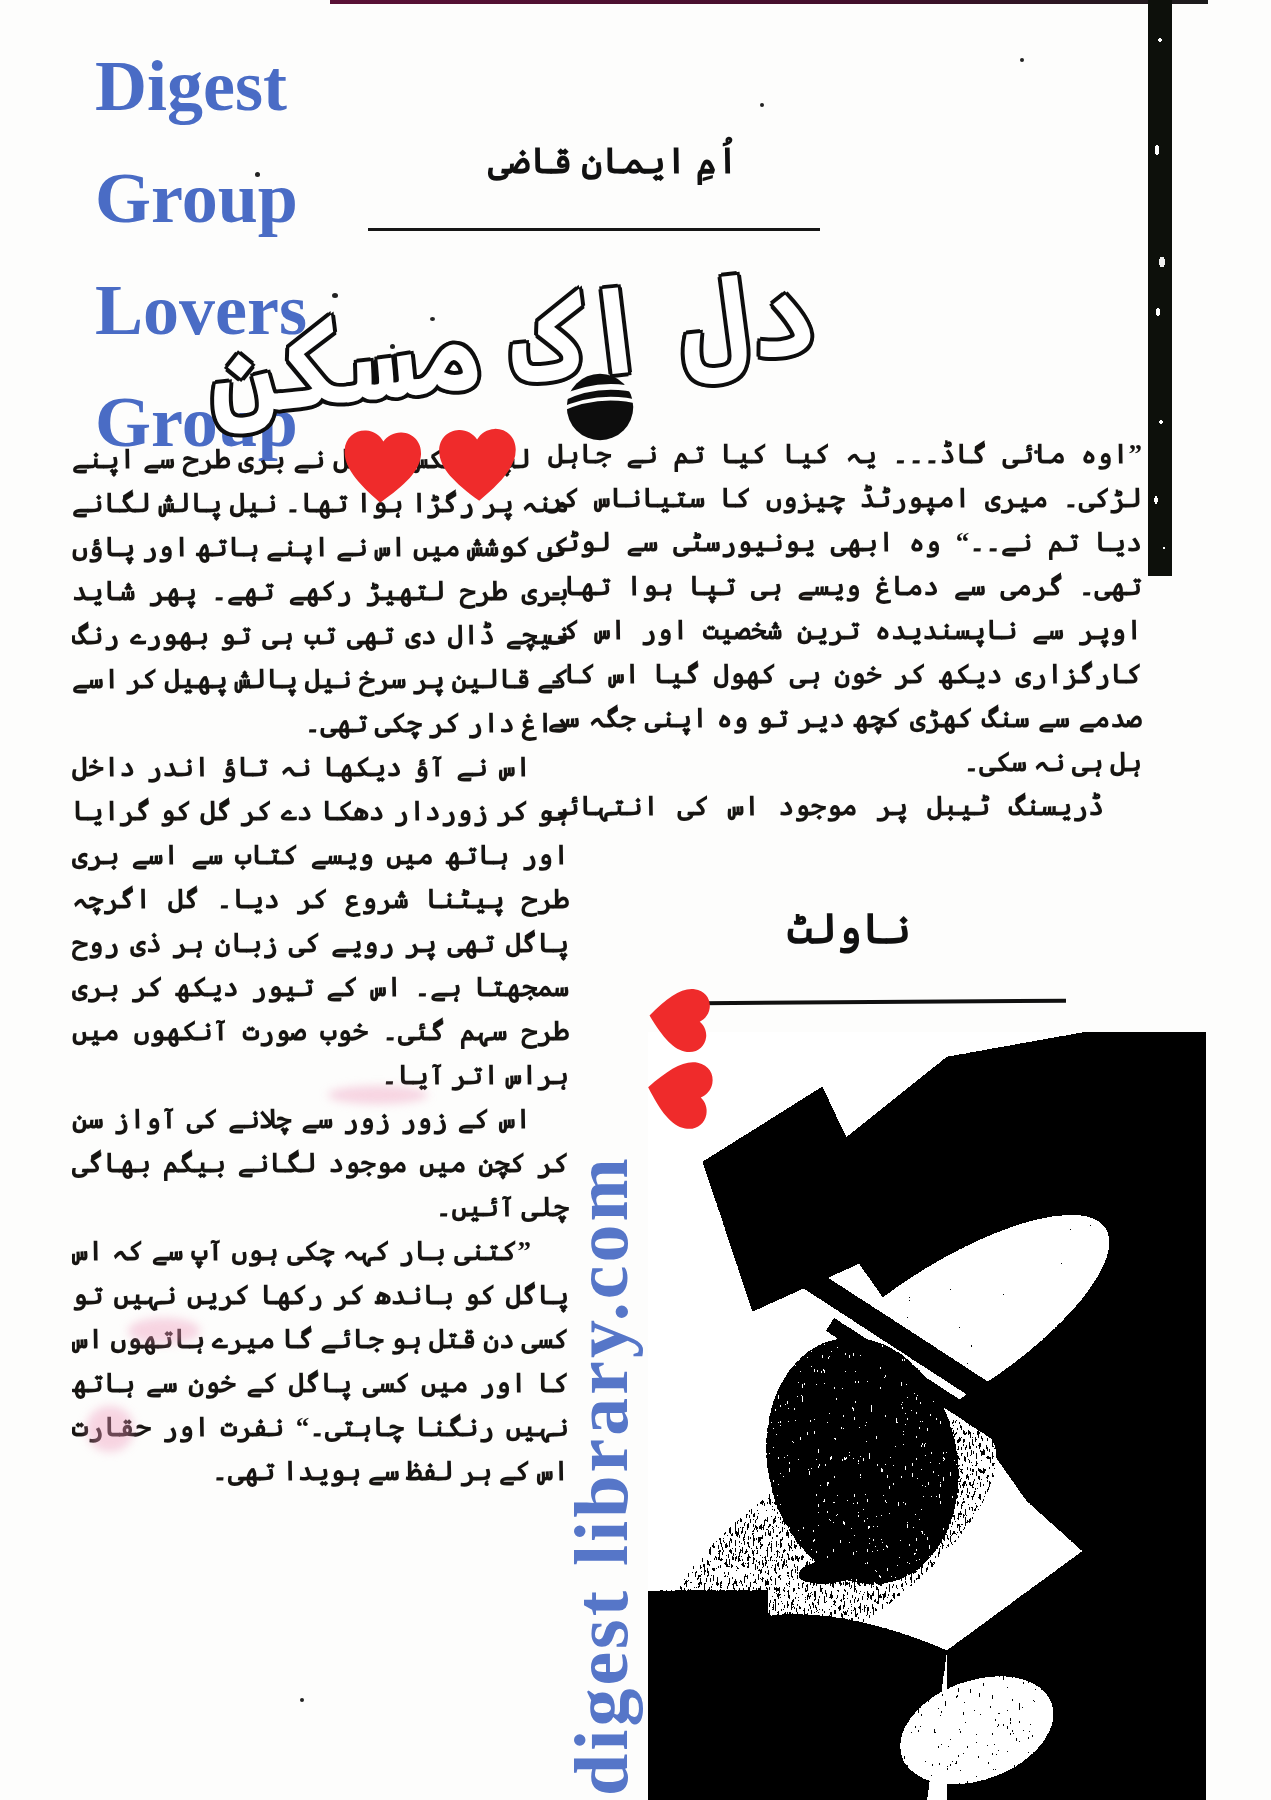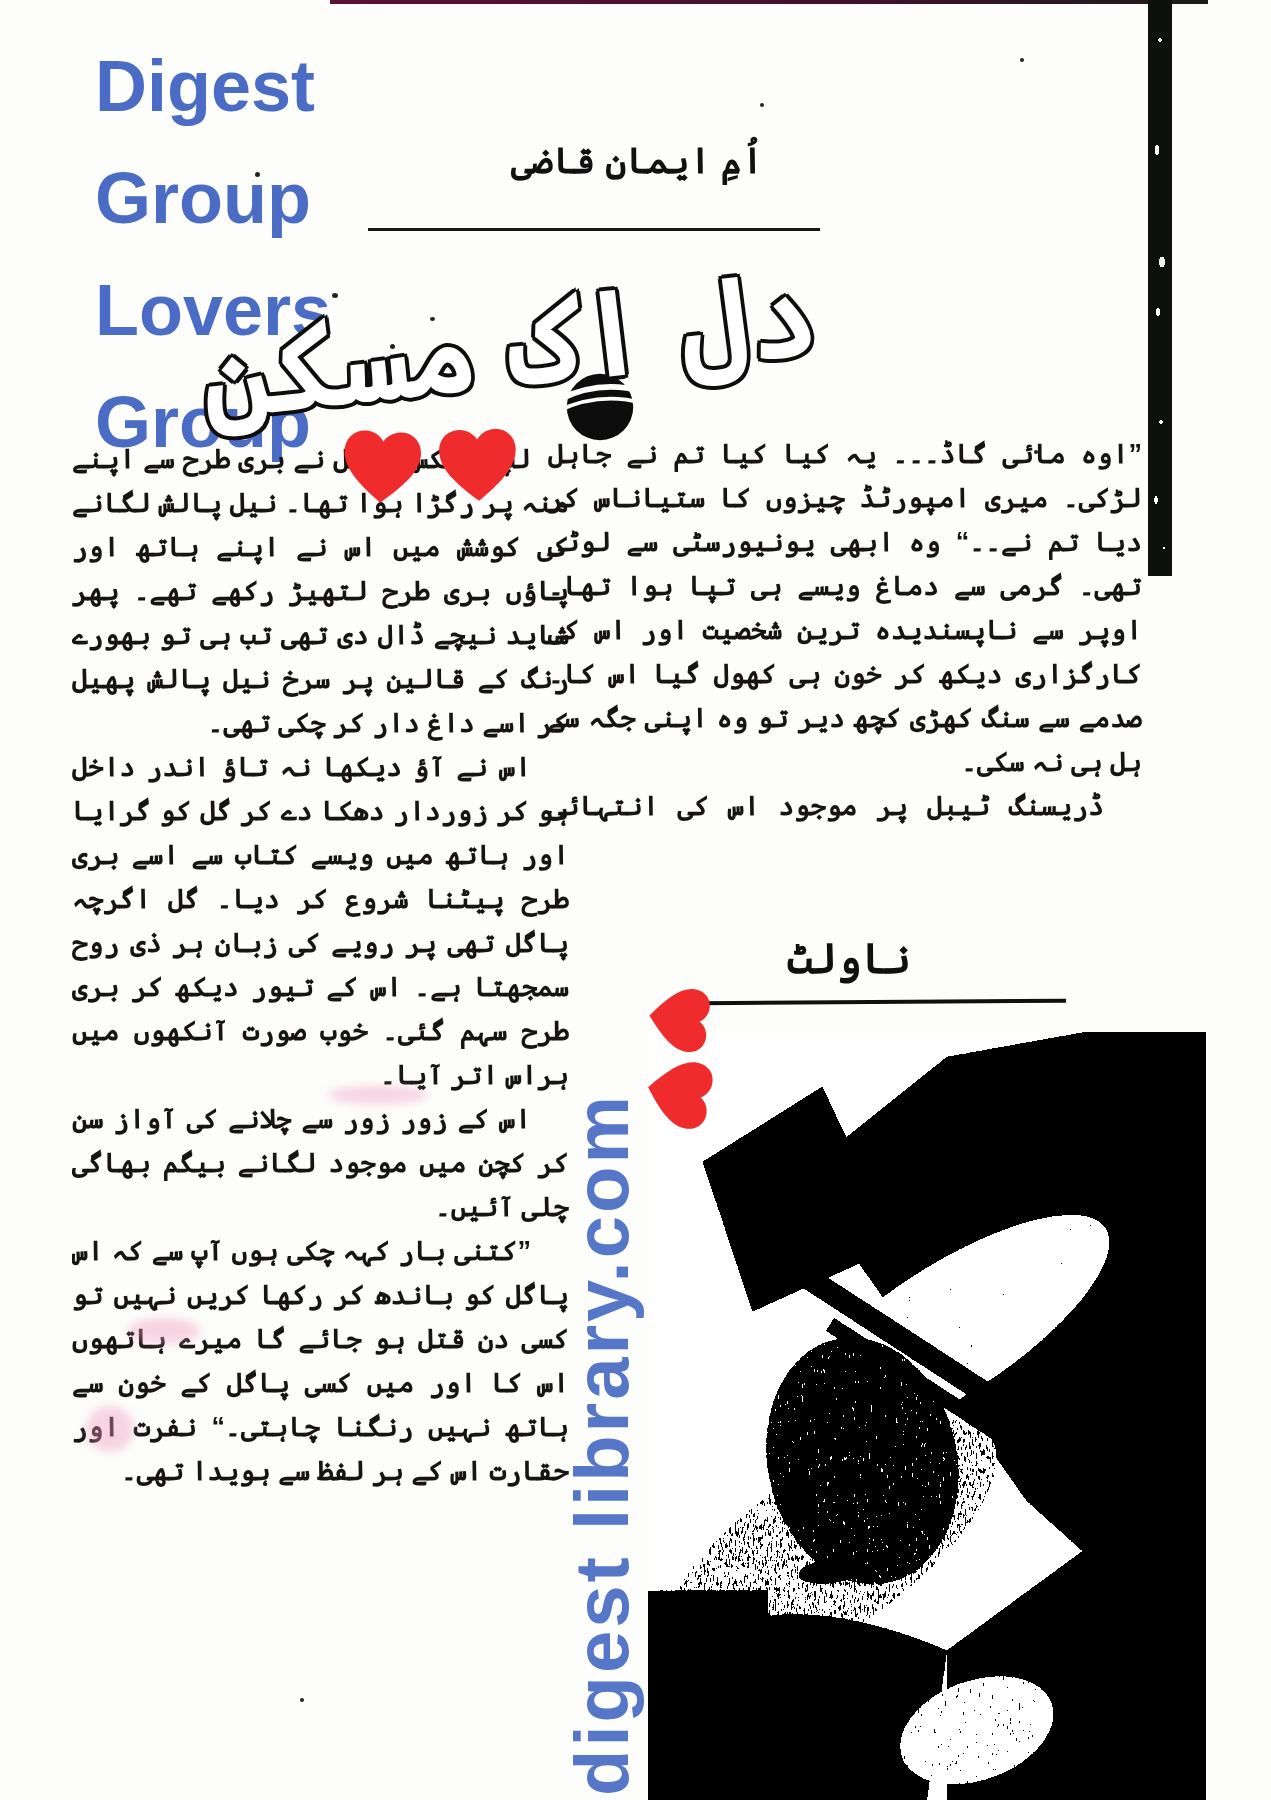--- a/index.html
+++ b/index.html
@@ -1,56 +1,56 @@
 <!DOCTYPE html>
 <html lang="ur"><head>
 <meta charset="utf-8">
 <style>
   html,body{margin:0;padding:0;background:#777;}
   .page{
     position:relative;width:1271px;height:1800px;margin:0 auto;
     background:#fdfdfc;overflow:hidden;
-    font-family:Liberation Sans, sans-serif;color:#161412;
+    font-family:Liberation Serif, serif;color:#161412;
   }
   
   .top-edge-line{position:absolute;left:330px;top:0;width:878px;height:4px;
     background:linear-gradient(90deg,#5a1136,#43102c 60%,#1c1c1c);}
   .black-strip{position:absolute;left:1148px;top:0;width:24px;height:576px;background:#0d100b;
     background-image:
       radial-gradient(circle 3px at 12px 40px,#fff 60%,transparent 61%),
       radial-gradient(ellipse 4px 8px at 9px 150px,#fdfdfd 60%,transparent 61%),
       radial-gradient(ellipse 5px 9px at 14px 262px,#efefef 60%,transparent 61%),
       radial-gradient(ellipse 4px 6px at 10px 312px,#fff 60%,transparent 61%),
       radial-gradient(circle 3px at 13px 422px,#fff 60%,transparent 61%),
       radial-gradient(ellipse 3px 7px at 8px 500px,#fff 60%,transparent 61%),
       radial-gradient(circle 2px at 16px 548px,#fff 60%,transparent 61%);
     background-repeat:no-repeat;}
   
   .fb-overlay{position:absolute;left:95px;top:30px;line-height:112px;font-size:72px;
     font-weight:600;color:#4a6cc5;letter-spacing:0;}
   .heart{position:absolute;}
   
-  .author{position:absolute;left:463px;top:140px;width:300px;text-align:right;
+  .author{position:absolute;left:463px;top:140px;width:300px;text-align:center;
     font-size:36px;font-weight:bold;white-space:nowrap;direction:rtl;color:#111;}
   .masthead-divider{position:absolute;left:368px;top:228px;width:452px;height:3px;background:#161616;}
   .title-blob{position:absolute;left:556px;top:362px;}
   .title-calli{
     position:absolute;left:408px;top:238px;width:410px;text-align:center;
     font-size:118px;font-weight:bold;white-space:nowrap;direction:rtl;line-height:190px;
     color:#fff;transform:rotate(-6deg);
     text-shadow:-3px -3px 0 #0e0e0e,3px -3px 0 #0e0e0e,-3px 3px 0 #0e0e0e,3px 3px 0 #0e0e0e,
                 -4px 0 0 #0e0e0e,4px 0 0 #0e0e0e,0 -4px 0 #0e0e0e,0 4px 0 #0e0e0e;}
   
   .col{position:absolute;direction:rtl;text-align:justify;font-weight:bold;
     font-size:27px;line-height:44px;color:#171512;overflow:hidden;}
   .col p{margin:0;text-indent:38px;}
   .col p.noindent{text-indent:0;}
   .col-right{left:548px;top:432px;width:594px;height:394px;}
   .col-left{left:72px;top:437px;width:497px;height:1358px;}
-  .novelette{position:absolute;left:788px;top:934px;font-size:42px;font-weight:bold;
+  .novelette{position:absolute;left:788px;top:904px;font-size:42px;font-weight:bold;
     direction:rtl;color:#101010;}
   .novelette-rule{position:absolute;left:702px;top:1000px;width:364px;height:4px;
     background:#101010;transform:rotate(-0.4deg);}
   
   .watermark{position:absolute;left:558px;top:948px;height:848px;width:92px;
     writing-mode:vertical-rl;transform:rotate(180deg);
     font-size:76px;font-weight:bold;letter-spacing:3px;color:#4a6cc5;opacity:.93;
     white-space:nowrap;z-index:6;}
   .portrait{position:absolute;left:648px;top:1032px;width:558px;height:768px;z-index:2;}
   .hearts-top{z-index:7;} .hearts-mid{z-index:7;}

